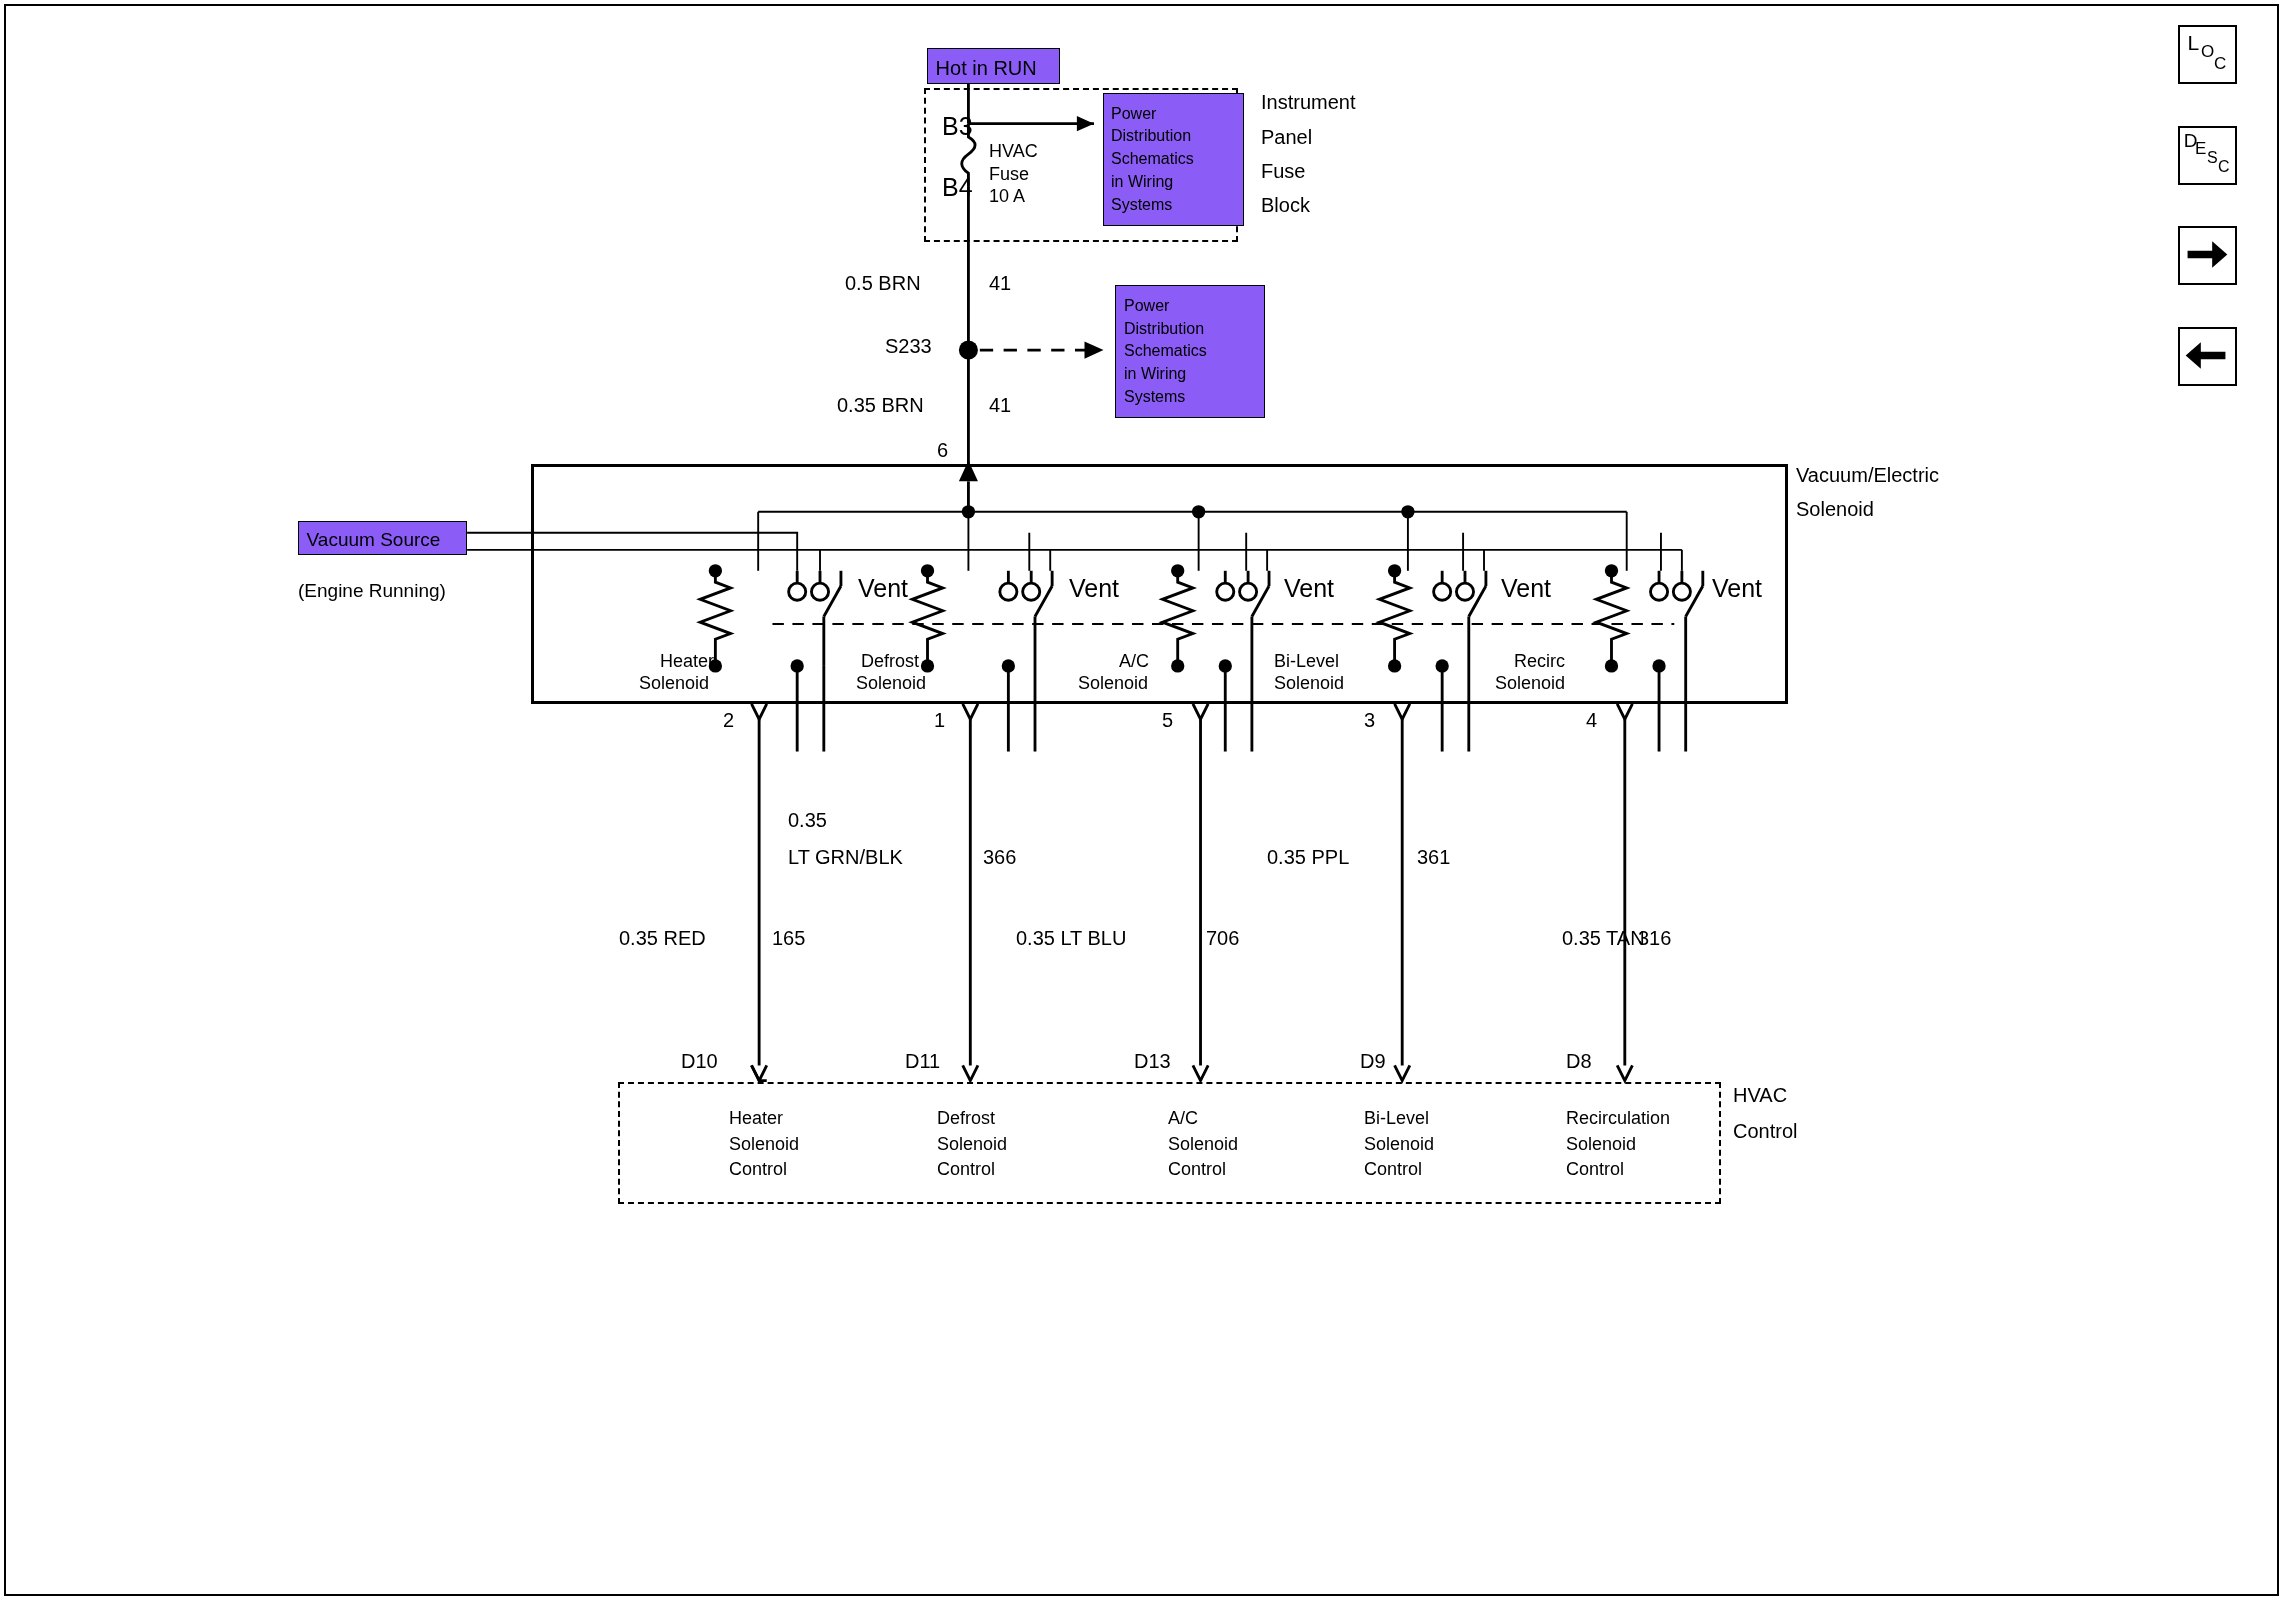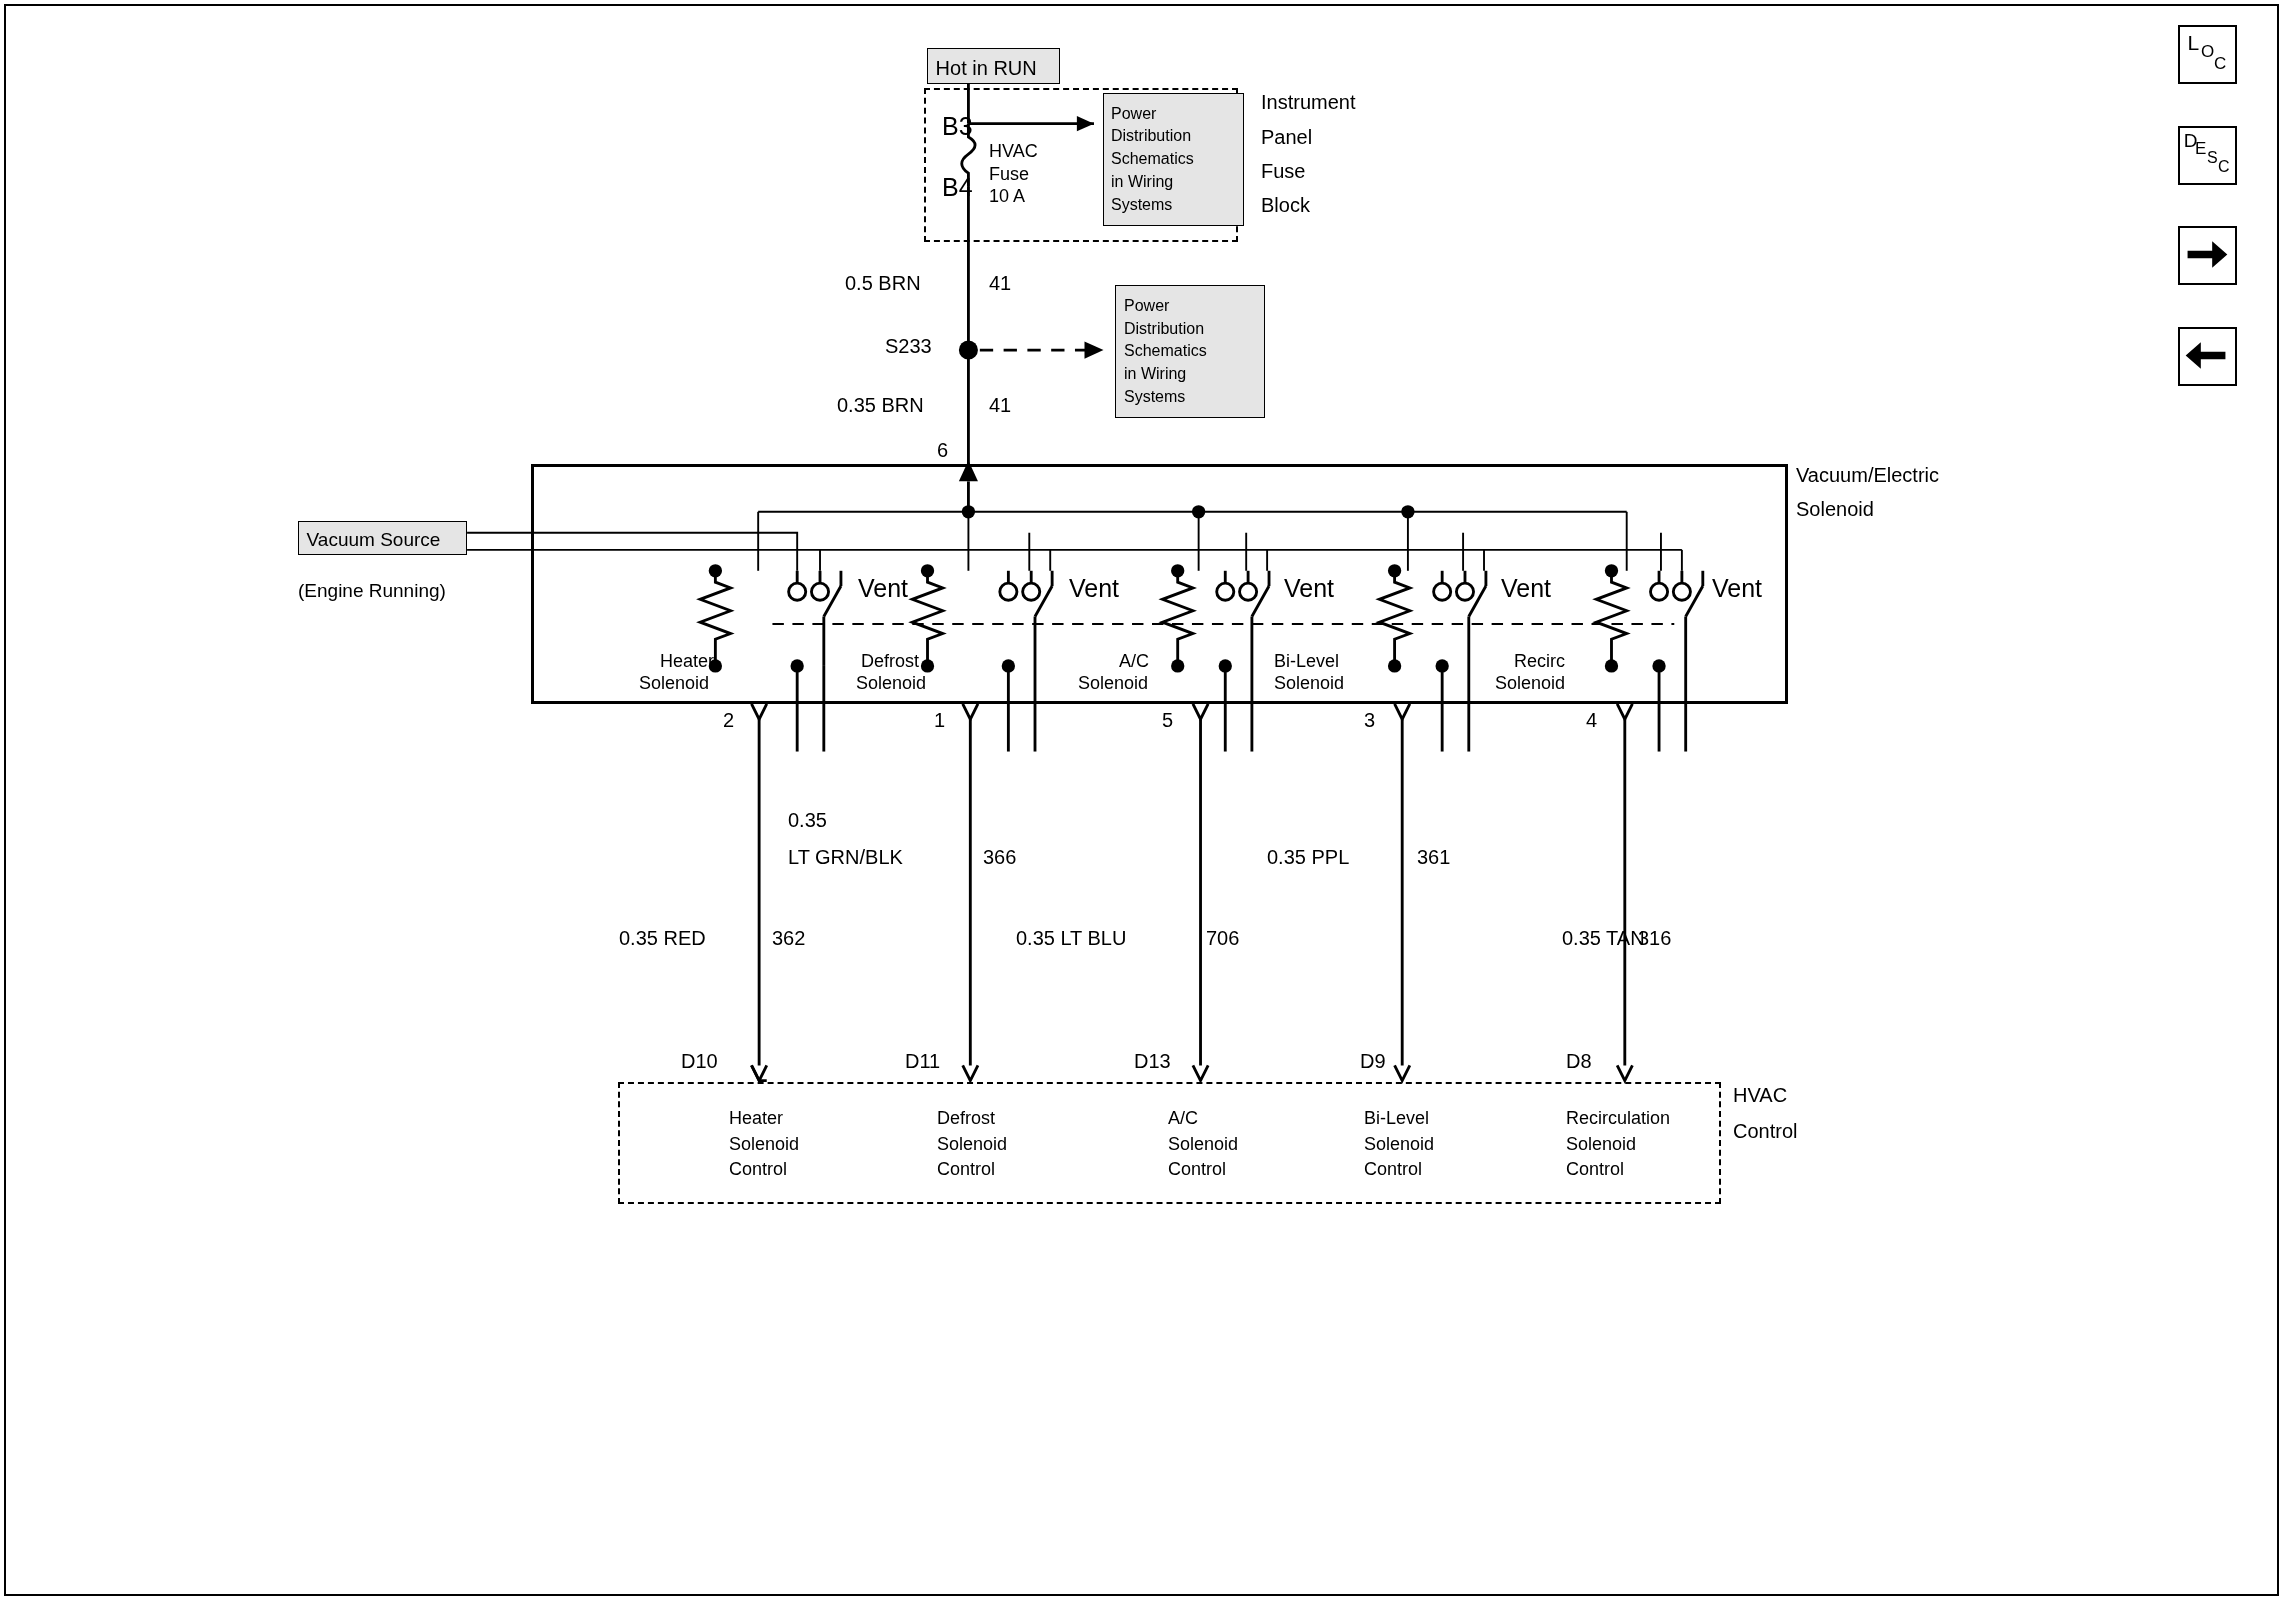--- a/index.html
+++ b/index.html
@@ -29,21 +29,21 @@
   }
   .txt {
     position: absolute;
     white-space: pre;
     line-height: 1.12;
   }
   .boxed {
     position: absolute;
     border: 1.9px solid #000;
     box-sizing: border-box;
-    background: #e5e5e5;
+    background: #8b5cf6;
   }
   .dashbox {
     position: absolute;
     border: 2.9px dashed #000;
     box-sizing: border-box;
     background: transparent;
   }
   .nav-btn {
     position: absolute;
     width: 59px;
@@ -175,21 +175,21 @@
   <span class="txt med-label" style="left:1501px; top:574px;">Vent</span>
   <span class="txt med-label" style="left:1712px; top:574px;">Vent</span>
 
   <span class="txt big-label" style="left:723px; top:709px;">2</span>
   <span class="txt big-label" style="left:934px; top:709px;">1</span>
   <span class="txt big-label" style="left:1162px; top:709px;">5</span>
   <span class="txt big-label" style="left:1364px; top:709px;">3</span>
   <span class="txt big-label" style="left:1586px; top:709px;">4</span>
 
   <span class="txt big-label" style="left:619px; top:927px;">0.35 RED</span>
-  <span class="txt big-label" style="left:772px; top:927px;">362</span>
+  <span class="txt big-label" style="left:772px; top:927px;">165</span>
 
   <span class="txt big-label" style="left:788px; top:809px;text-align:center;">0.35</span>
   <span class="txt big-label" style="left:788px; top:846px;">LT GRN/BLK</span>
   <span class="txt big-label" style="left:983px; top:846px;">366</span>
 
   <span class="txt big-label" style="left:1016px; top:927px;">0.35 LT BLU</span>
   <span class="txt big-label" style="left:1206px; top:927px;">706</span>
 
   <span class="txt big-label" style="left:1267px; top:846px;">0.35 PPL</span>
   <span class="txt big-label" style="left:1417px; top:846px;">361</span>

